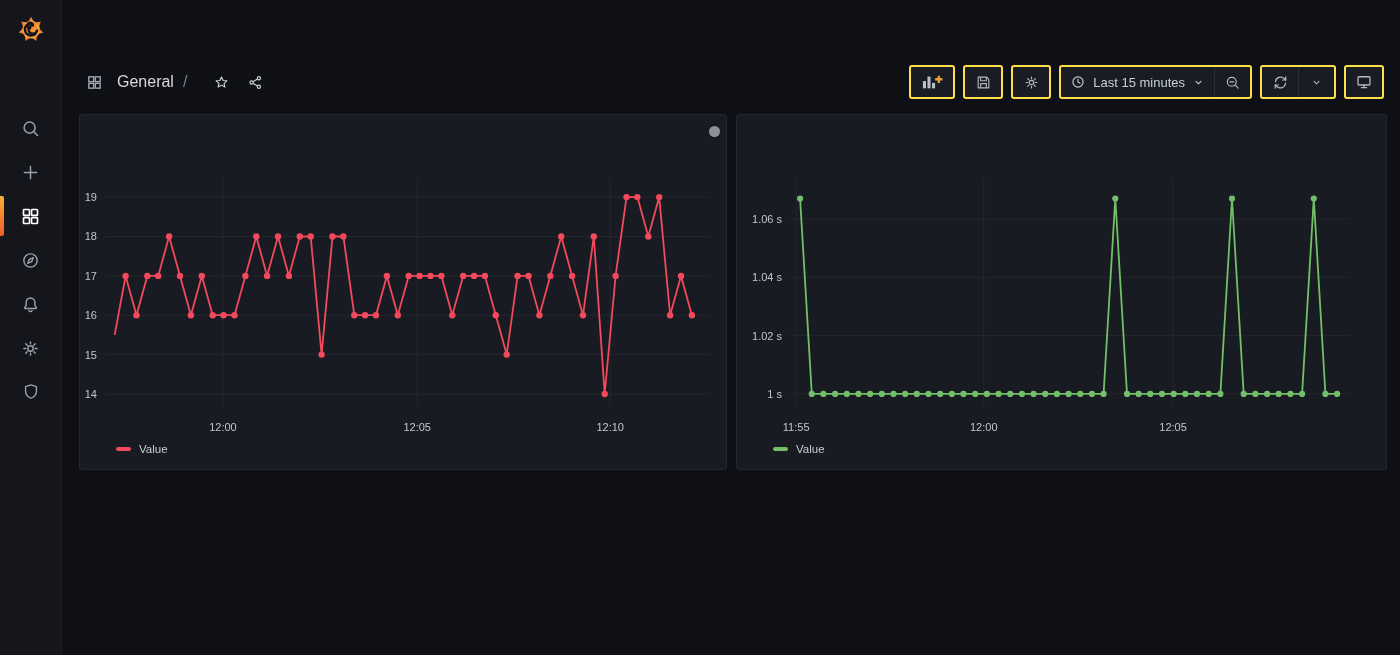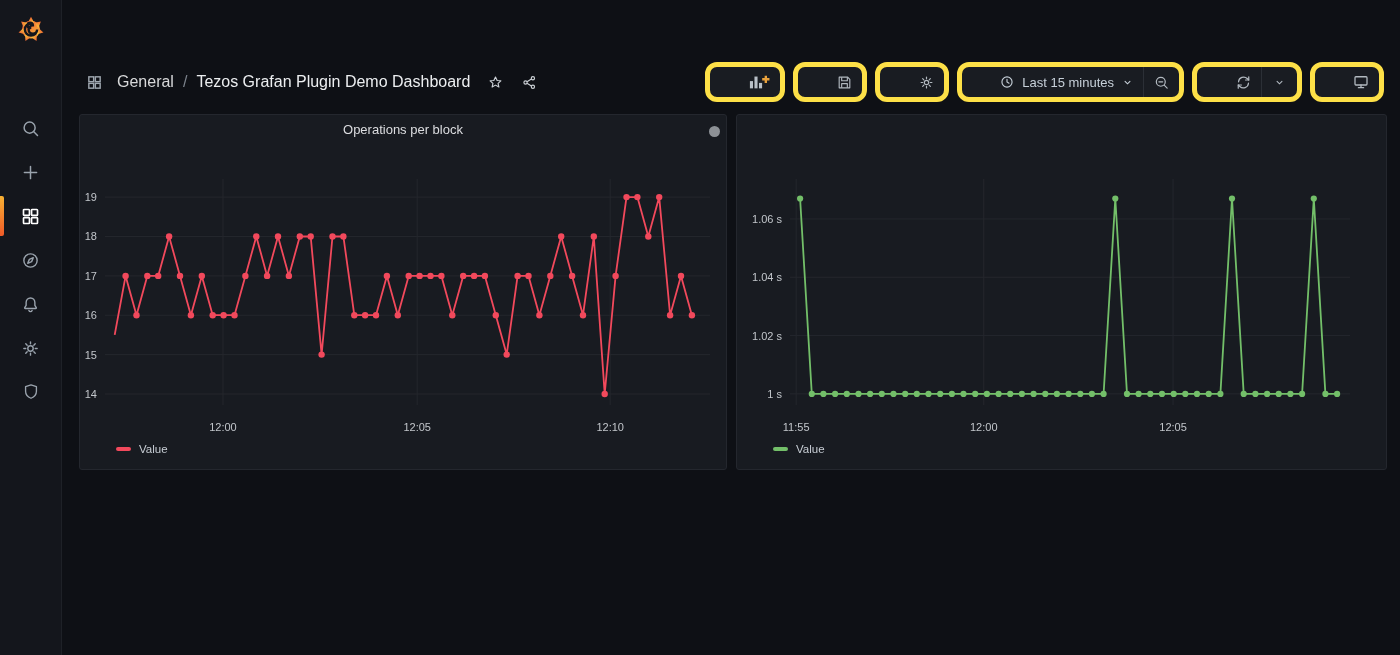--- a/index.html
+++ b/index.html
@@ -41,21 +41,21 @@
     padding:8px 16px 0 24px;
   }
   .crumb-grid-icon { color:#9fa7b0; margin-right:14px; display:flex; }
   .crumb { display:flex; align-items:baseline; font-size:16px; }
   .crumb-section { color:#d8d9da; cursor:pointer; }
   .crumb-sep { color:#7b828b; margin:0 9px; }
   .crumb-title { color:#eceef0; cursor:pointer; }
   .crumb-action { background:none; border:none; padding:0; margin-left:17px; color:#cdd2d7; display:flex; align-items:center; cursor:pointer; }
   .spacer { flex:1; }
 
-  .tb-group { display:flex; margin-left:8px; border:5px solid #fde047; border-radius:12px; background:#191c22;padding-left:28px; }
+  .tb-group { display:flex; margin-left:8px; border:2px solid #fde047; border-radius:3px; background:#191c22; }
   .tb-btn {
     height:30px; min-width:36px; padding:0 9px;
     display:flex; align-items:center; justify-content:center;
     background:transparent; border:none; color:#b2b9c0; cursor:pointer;
   }
   .tb-group .tb-btn + .tb-btn { border-left:1px solid #2b2f36; }
   .time-btn { gap:7px; font-size:13px; font-weight:700; color:#c7d0d9; }
   .time-label { white-space:nowrap; font-weight:500; }
 
   
@@ -168,21 +168,20 @@
         <svg width="17" height="17" viewBox="0 0 24 24" fill="none" stroke="currentColor" stroke-width="2">
           <rect x="4" y="4" width="6.8" height="6.8"></rect>
             <rect x="13.2" y="4" width="6.8" height="6.8"></rect>
           <rect x="4" y="13.2" width="6.8" height="6.8"></rect>
             <rect x="13.2" y="13.2" width="6.8" height="6.8"></rect>
         </svg>
       </span>
       <div class="crumb">
         <span class="crumb-section">General</span>
         <span class="crumb-sep">/</span>
-        <span class="crumb-title">Tezos Grafan Plugin Demo Dashboard</span>
       </div>
       <button class="crumb-action">
         <svg width="17" height="17" viewBox="0 0 24 24" fill="none" stroke="currentColor" stroke-width="1.6" stroke-linejoin="round">
           <polygon points="12,4.2 14.3,9.1 19.6,9.6 15.6,13.2 16.8,18.4 12,15.7 7.2,18.4 8.4,13.2 4.4,9.6 9.7,9.1"></polygon>
         </svg>
       </button>
       <button class="crumb-action">
         <svg width="17" height="17" viewBox="0 0 24 24" fill="none" stroke="currentColor" stroke-width="1.6">
           <circle cx="6.4" cy="12" r="2.3"></circle>
             <circle cx="16.8" cy="6" r="2.3"></circle>
@@ -337,21 +336,20 @@
             <circle cx="524.7" cy="279.0" r="3.2" fill="#f2495c"></circle>
             <circle cx="535.6" cy="160.9" r="3.2" fill="#f2495c"></circle>
             <circle cx="546.5" cy="82.1" r="3.2" fill="#f2495c"></circle>
             <circle cx="557.4" cy="82.1" r="3.2" fill="#f2495c"></circle>
             <circle cx="568.3" cy="121.5" r="3.2" fill="#f2495c"></circle>
             <circle cx="579.2" cy="82.1" r="3.2" fill="#f2495c"></circle>
             <circle cx="590.1" cy="200.2" r="3.2" fill="#f2495c"></circle>
             <circle cx="601.0" cy="160.9" r="3.2" fill="#f2495c"></circle>
             <circle cx="611.9" cy="200.2" r="3.2" fill="#f2495c"></circle>
           </svg>
-        <div class="panel-title">Operations per block</div>
         <div class="loading-dot"></div>
         <div class="legend">
           <span class="swatch" style="background: rgb(242, 73, 92);"></span>
           <span class="legend-label">Value</span>
         </div>
       </section>
 
       <section class="panel panel-2">
         <svg class="chart-svg" id="chart-1" width="651" height="356">
             <line x1="53" y1="103.9437340153454" x2="613" y2="103.9437340153454" stroke="#24272d" stroke-width="1"></line>

